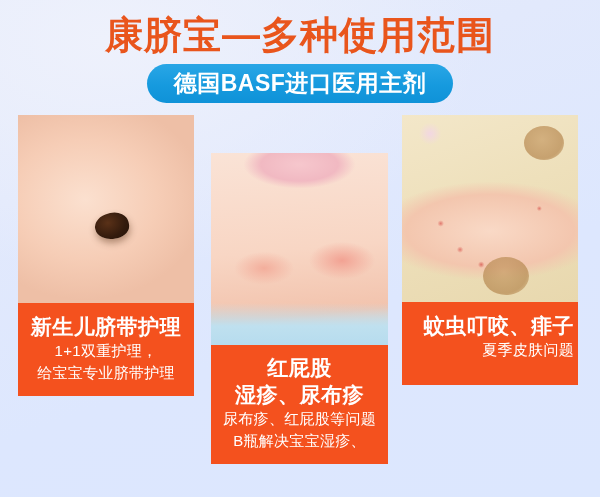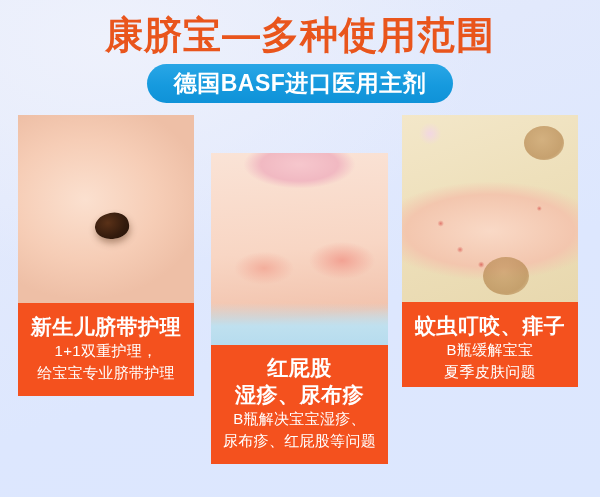--- a/index.html
+++ b/index.html
@@ -58,21 +58,21 @@
   #card-left{left:18px;top:115px;width:176px;}
   #card-left .photo{height:188px;}
   #card-left .cap{padding-top:10px;padding-bottom:12px;}
 
   #card-mid{left:211px;top:153px;width:177px;}
   #card-mid .photo{height:192px;}
   #card-mid .cap{padding-top:9px;padding-bottom:12px;}
 
   #card-right{left:402px;top:115px;width:176px;}
   #card-right .photo{height:187px;}
-  #card-right .cap{padding-top:10px;padding-bottom:4px;}
+  #card-right .cap{padding-top:10px;padding-bottom:24px;text-align:right;}
 
   
   .ph-navel{
     background:
       radial-gradient(circle 16px at 52% 60%, #2e1a10 0%, #3d2415 42%, rgba(61,36,21,0) 70%),
       radial-gradient(ellipse 120px 100px at 38% 45%, #fbe0cf 0%, #f6cdb6 60%, #eebfa6 100%),
       radial-gradient(ellipse 90px 120px at 95% 75%, #e9ae95 0%, rgba(233,174,149,0) 70%),
       linear-gradient(140deg,#fdeadd 0%,#f7d2bb 45%,#f0c3a9 100%);
   }
   .ph-navel::after{
@@ -134,27 +134,26 @@
       <div class="s">1+1双重护理，</div>
       <div class="s">给宝宝专业脐带护理</div>
     </div>
   </div>
 
   <div class="card" id="card-mid">
     <div class="photo ph-face"></div>
     <div class="cap">
       <div class="h">红屁股</div>
       <div class="h">湿疹、尿布疹</div>
+      <div class="s">尿布疹、红屁股等问题</div>
       <div class="s">B瓶解决宝宝湿疹、</div>
-      <div class="s">尿布疹、红屁股等问题</div>
     </div>
   </div>
 
   <div class="card" id="card-right">
     <div class="photo ph-arm"></div>
     <div class="cap">
       <div class="h">蚊虫叮咬、痱子</div>
-      <div class="s">B瓶缓解宝宝</div>
       <div class="s">夏季皮肤问题</div>
     </div>
   </div>
 
 </div>
 
 </body></html>

